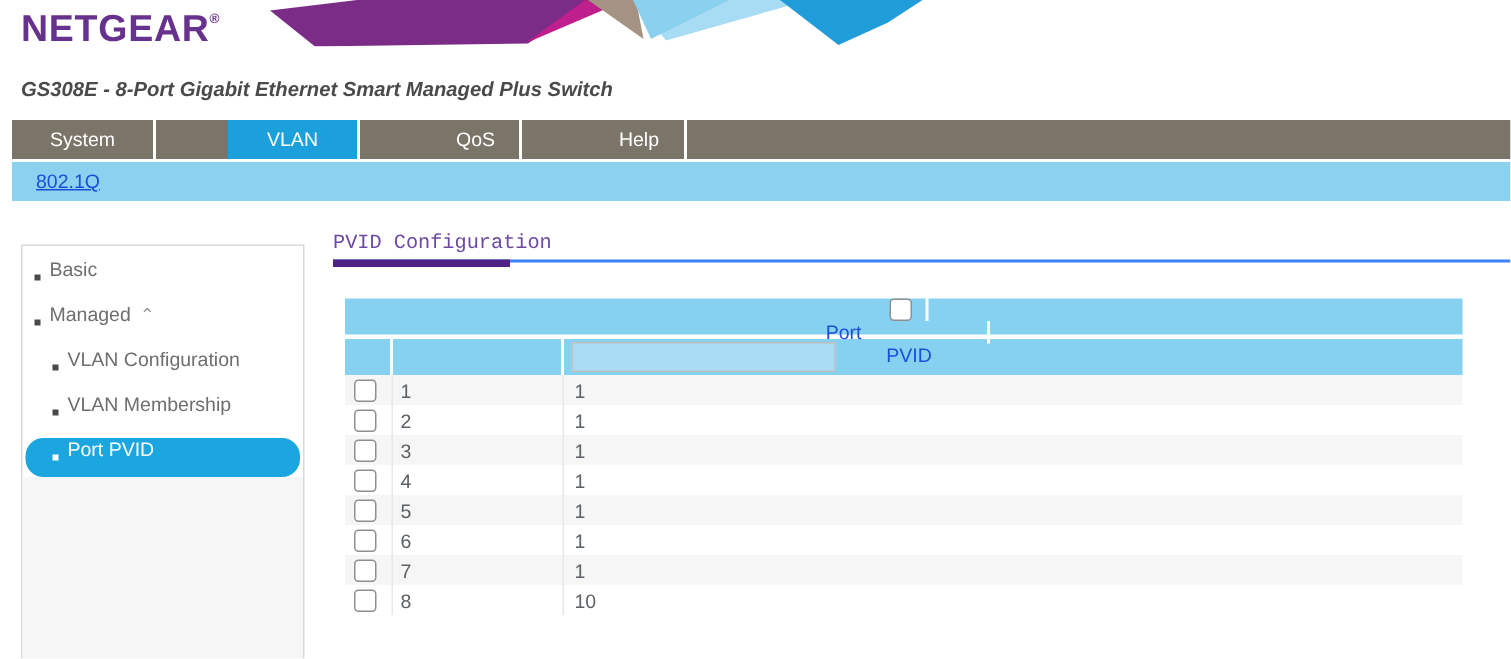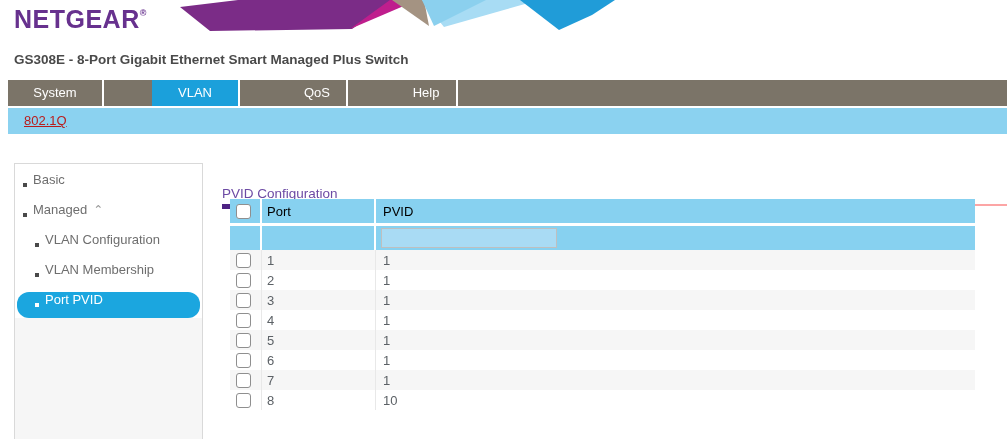--- a/index.html
+++ b/index.html
@@ -11,21 +11,21 @@
   }
   
   .logo{
     position:absolute;left:14px;top:5px;
     font-size:25px;font-weight:800;letter-spacing:.5px;color:#67318E;
   }
   .logo sup{font-size:9px;font-weight:700;vertical-align:12px;letter-spacing:0;}
   .banner{position:absolute;left:168px;top:0;width:450px;height:31px;}
   .device-title{
     position:absolute;left:14px;top:52px;
-    font-size:13.5px;font-weight:bold;color:#4A4A4A;
+    font-size:13.5px;font-weight:bold;color:#4A4A4A;font-style:italic;
   }
   
   .navbar{
     position:absolute;left:8px;top:80px;width:999px;height:26px;
     background:#7B7468;display:flex;gap:48px;
   }
   .navbar div.tab{
     height:26px;line-height:26px;text-align:center;color:#fff;font-size:13px;
     border-right:2px solid #fff;cursor:pointer;box-sizing:border-box;
   }
@@ -36,21 +36,21 @@
   .navbar div.tab.active{background:#1BA0DB;}
   
   .subnav{
     position:absolute;left:8px;top:108px;width:999px;height:26px;
     background:#8BD2F0;display:flex;align-items:center;
   }
   .subnav .subnav-item{
     font-size:13px;color:#50575C;line-height:26px;padding:0 14px;cursor:pointer;
   }
   .subnav .subnav-item:nth-of-type(1){margin-left:2px;}
-  .subnav .subnav-item.active{color:#b91c1c;text-decoration:underline;}
+  .subnav .subnav-item.active{color:#1d4ed8;text-decoration:underline;}
   
   .sidebar{
     position:absolute;left:14px;top:163px;width:189px;height:300px;
     background:#ffffff;border:1px solid #D9D9D9;
     display:flex;flex-direction:column;box-sizing:border-box;
   }
   .menu{list-style:none;margin:0;padding:8px 0 0 0;display:flex;flex-direction:column;gap:4px;}
   .menu li.menu-item{
     position:relative;height:26px;display:flex;align-items:flex-start;
     font-size:13px;color:#6E6E6E;cursor:pointer;margin:0 2px;padding-left:16px;
@@ -62,31 +62,31 @@
   .menu li.menu-item.lvl2{padding-left:28px;}
   .menu li.menu-item.lvl2::before{left:18px;}
   .menu li.menu-item.active{background:#1BA6DF;color:#ffffff;border-radius:12px;}
   .menu li.menu-item.active::before{background:#ffffff;}
   .caret{display:none;color:#9A9A9A;font-size:12px;margin-left:6px;line-height:10px;}
   .caret.show{display:inline-block;}
   .caret.show::after{content:"\2303";position:relative;top:3px;}
   .sidebar-filler{flex:1;background:#F6F6F6;}
   
   .heading-wrap{
-    position:absolute;left:222px;top:185px;width:785px;
-    border-bottom:2px solid #fca5a5;padding-bottom:2px;
+    position:absolute;left:222px;top:154px;width:785px;
+    border-bottom:2px solid #3b82f6;padding-bottom:2px;font-family:Liberation Mono, monospace;
   }
   .heading{margin:0;font-size:13.5px;font-weight:400;color:#6C4AA4;line-height:17px;}
   .heading-wrap::after{
     content:"";position:absolute;left:0;bottom:-5px;width:118px;height:5px;background:#4E2383;
   }
   
   .pvid-table{position:absolute;left:230px;top:199px;width:745px;font-size:13px;color:#5C6166;}
   .trow{display:flex;align-items:center;box-sizing:border-box;}
-  .thead{height:24px;background:#87D1F0;margin-bottom:3px;color:#000000;}
+  .thead{height:24px;background:#87D1F0;margin-bottom:3px;color:#1d4ed8;flex-direction:column;}
   .tfilter{height:24px;background:#87D1F0;}
   .cell{box-sizing:border-box;height:100%;display:flex;align-items:center;}
   .cell-check{width:32px;}
   .cell-port{width:114px;padding-left:5px;}
   .cell-pvid{flex:1;padding-left:7px;}
   .thead .cell-check,.thead .cell-port,
   .tfilter .cell-check,.tfilter .cell-port{border-right:2px solid #ffffff;}
   .tbody .trow{height:20px;background:#ffffff;}
   .tbody .trow.odd{background:#F6F6F6;}
   .tbody .cell-check,.tbody .cell-port{border-right:1px solid #E8E8E8;}

